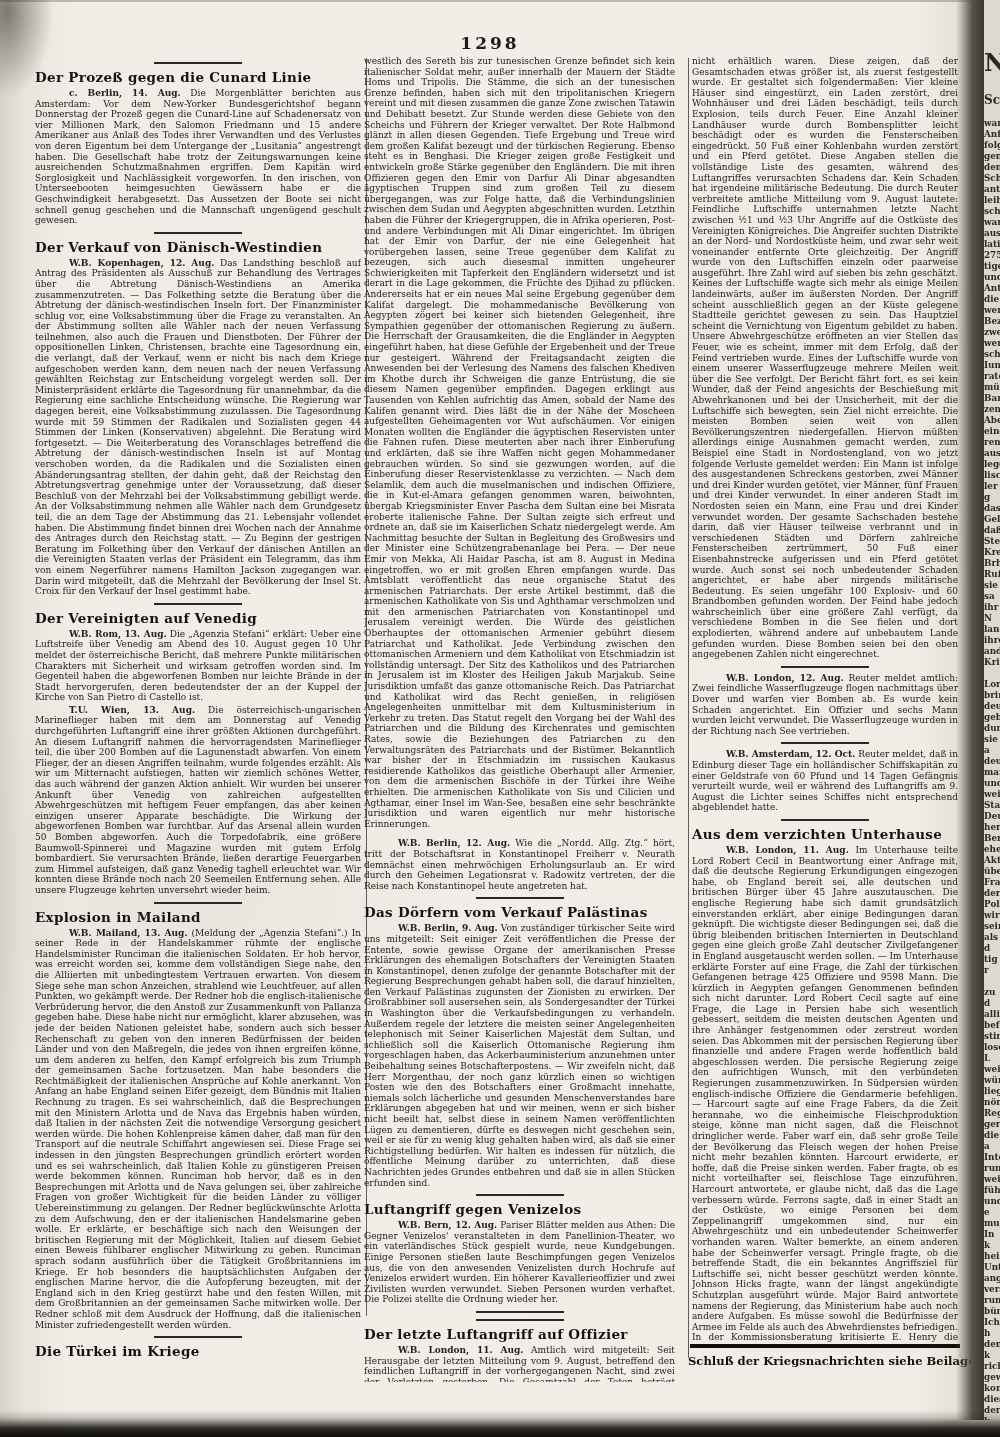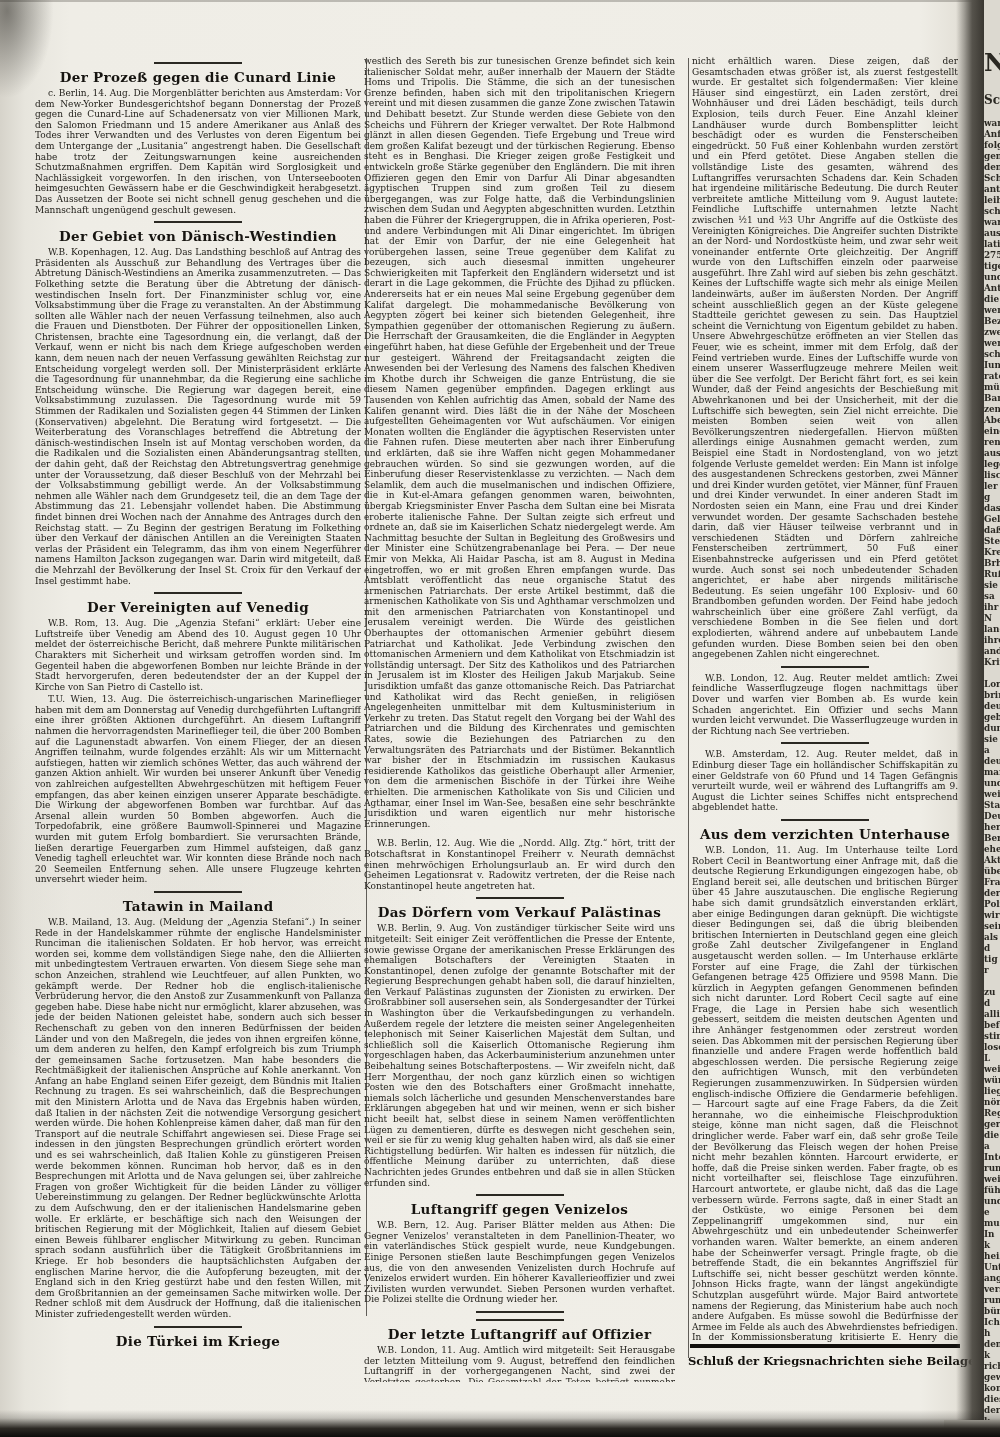--- a/index.html
+++ b/index.html
@@ -26,26 +26,26 @@
   .col {
     position:absolute; top:56px; overflow:hidden; color:#24221d;
     font-size:9px; line-height:10.6px; text-align:justify;
   }
   #col1 { left:35px;  width:326px; height:1326px; }
   #col2 { left:364px; width:311px; height:1326px; }
   #col3 { left:692px; width:266px; height:1286px; }
   .col p { margin:0 0 2px; text-indent:13px; }
   .col p.cont { text-indent:0; }
   .headline {
-    font-weight:bold; font-size:13.5px; line-height:16px; text-align:center;
+    font-weight:bold; font-size:13.5px; line-height:16px; text-align:left;
     text-indent:0; margin:5px 0 3px; letter-spacing:.3px; color:#161410;
   }
   .sep { width:88px; border-top:2px solid #2a2822; margin:6px auto 5px; }
   .gap { height:7px; }
-  b.dl { font-weight:normal; }
+  b.dl { font-weight:bold;margin-left:21px; }
   .vrule { position:absolute; width:1px; background:rgba(40,38,33,.72); }
   #vr1 { left:366px; top:58px; height:1258px; }
   #vr2 { left:688px; top:58px; height:1300px; }
   .footer-rule { position:absolute; left:690px; top:1344px; width:270px; border-top:4px solid #12100d; }
   .footer-line {
     position:absolute; left:688px; top:1354px; width:274px; text-align:center;
     font-weight:bold; font-size:11.6px; white-space:nowrap; color:#14120e;
   }
   .gutter {
     position:absolute; left:956px; top:0; width:28px; height:1437px;
@@ -64,34 +64,35 @@
   }
   .bottom-right-page { position:absolute; left:944px; bottom:0; width:56px; height:17px; background:#d7d4ca; }
 </style>
 </head>
 <body>
 
 <div class="page">
   <div class="top-edge"></div>
   <div class="smudge-topleft"></div>
 
+  <div class="pageno">1298</div>
 
   <div class="col" id="col1">
     <div class="sep"></div>
     <div class="headline">Der Prozeß gegen die Cunard Linie</div>
     <p class="art"><b class="dl">c. Berlin, 14. Aug.</b> <span>Die Morgenblätter berichten aus Amsterdam: Vor dem New-Yorker Bundesgerichtshof begann Donnerstag der Prozeß gegen die Cunard-Line auf Schadenersatz von vier Millionen Mark, den Salomon Friedmann und 15 andere Amerikaner aus Anlaß des Todes ihrer Verwandten und des Verlustes von deren Eigentum bei dem Untergange der „Lusitania“ angestrengt haben. Die Gesellschaft habe trotz der Zeitungswarnungen keine ausreichenden Schutzmaßnahmen ergriffen. Dem Kapitän wird Sorglosigkeit und Nachlässigkeit vorgeworfen. In den irischen, von Unterseebooten heimgesuchten Gewässern habe er die Geschwindigkeit herabgesetzt. Das Aussetzen der Boote sei nicht schnell genug geschehen und die Mannschaft ungenügend geschult gewesen.</span></p>
     <div class="sep"></div>
-    <div class="headline">Der Gebiet von Dänisch-Westindien</div>
+    <div class="headline">Der Verkauf von Dänisch-Westindien</div>
     <p class="art"><b class="dl">W.B. Kopenhagen, 12. Aug.</b> <span>Das Landsthing beschloß auf Antrag des Präsidenten als Ausschuß zur Behandlung des Vertrages über die Abtretung Dänisch-Westindiens an Amerika zusammenzutreten. — Das Folkething setzte die Beratung über die Abtretung der dänisch-westindischen Inseln fort. Der Finanzminister schlug vor, eine Volksabstimmung über die Frage zu veranstalten. An der Abstimmung sollten alle Wähler nach der neuen Verfassung teilnehmen, also auch die Frauen und Dienstboten. Der Führer der oppositionellen Linken, Christensen, brachte eine Tagesordnung ein, die verlangt, daß der Verkauf, wenn er nicht bis nach dem Kriege aufgeschoben werden kann, dem neuen nach der neuen Verfassung gewählten Reichstag zur Entscheidung vorgelegt werden soll. Der Ministerpräsident erklärte die Tagesordnung für unannehmbar, da die Regierung eine sachliche Entscheidung wünsche. Die Regierung war dagegen bereit, eine Volksabstimmung zuzulassen. Die Tagesordnung wurde mit 59 Stimmen der Radikalen und Sozialisten gegen 44 Stimmen der Linken (Konservativen) abgelehnt. Die Beratung wird fortgesetzt. — Die Weiterberatung des Voranschlages betreffend die Abtretung der dänisch-westindischen Inseln ist auf Montag verschoben worden, da die Radikalen und die Sozialisten einen Abänderungsantrag stellten, der dahin geht, daß der Reichstag den Abtretungsvertrag genehmige unter der Voraussetzung, daß dieser Beschluß von der Mehrzahl bei der Volksabstimmung gebilligt werde. An der Volksabstimmung nehmen alle Wähler nach dem Grundgesetz teil, die an dem Tage der Abstimmung das 21. Lebensjahr vollendet haben. Die Abstimmung findet binnen drei Wochen nach der Annahme des Antrages durch den Reichstag statt. — Zu Beginn der gestrigen Beratung im Folkething über den Verkauf der dänischen Antillen an die Vereinigten Staaten verlas der Präsident ein Telegramm, das ihm von einem Negerführer namens Hamilton Jackson zugegangen war. Darin wird mitgeteilt, daß die Mehrzahl der Bevölkerung der Insel St. Croix für den Verkauf der Insel gestimmt habe.</span></p>
     <div class="sep"></div>
     <div class="headline">Der Vereinigten auf Venedig</div>
     <p class="art"><b class="dl">W.B. Rom, 13. Aug.</b> <span>Die „Agenzia Stefani“ erklärt: Ueber eine Luftstreife über Venedig am Abend des 10. August gegen 10 Uhr meldet der österreichische Bericht, daß mehrere Punkte militärischen Charakters mit Sicherheit und wirksam getroffen worden sind. Im Gegenteil haben die abgeworfenen Bomben nur leichte Brände in der Stadt hervorgerufen, deren bedeutendster der an der Kuppel der Kirche von San Pietro di Castello ist.</span></p>
     <p class="art"><b class="dl">T.U. Wien, 13. Aug.</b> <span>Die österreichisch-ungarischen Marineflieger haben mit dem am Donnerstag auf Venedig durchgeführten Luftangriff eine ihrer größten Aktionen durchgeführt. An diesem Luftangriff nahmen die hervorragendsten Marineflieger teil, die über 200 Bomben auf die Lagunenstadt abwarfen. Von einem Flieger, der an diesen Angriffen teilnahm, wurde folgendes erzählt: Als wir um Mitternacht aufstiegen, hatten wir ziemlich schönes Wetter, das auch während der ganzen Aktion anhielt. Wir wurden bei unserer Ankunft über Venedig von zahlreichen aufgestellten Abwehrgeschützen mit heftigem Feuer empfangen, das aber keinen einzigen unserer Apparate beschädigte. Die Wirkung der abgeworfenen Bomben war furchtbar. Auf das Arsenal allein wurden 50 Bomben abgeworfen. Auch die Torpedofabrik, eine größere Baumwoll-Spinnerei und Magazine wurden mit gutem Erfolg bombardiert. Sie verursachten Brände, ließen derartige Feuergarben zum Himmel aufsteigen, daß ganz Venedig taghell erleuchtet war. Wir konnten diese Brände noch nach 20 Seemeilen Entfernung sehen. Alle unsere Flugzeuge kehrten unversehrt wieder heim.</span></p>
     <div class="sep"></div>
-    <div class="headline">Tatawin in Mailand</div>
+    <div class="headline">Explosion in Mailand</div>
     <p class="art"><b class="dl">W.B. Mailand, 13. Aug.</b> <span>(Meldung der „Agenzia Stefani“.) In seiner Rede in der Handelskammer rühmte der englische Handelsminister Runciman die italienischen Soldaten. Er hob hervor, was erreicht worden sei, komme dem vollständigen Siege nahe, den die Alliierten mit unbedingtestem Vertrauen erwarten. Von diesem Siege sehe man schon Anzeichen, strahlend wie Leuchtfeuer, auf allen Punkten, wo gekämpft werde. Der Redner hob die englisch-italienische Verbrüderung hervor, die den Anstoß zur Zusammenkunft von Pallanza gegeben habe. Diese habe nicht nur ermöglicht, klarer abzusehen, was jede der beiden Nationen geleistet habe, sondern auch sich besser Rechenschaft zu geben von den inneren Bedürfnissen der beiden Länder und von den Maßregeln, die jedes von ihnen ergreifen könne, um dem anderen zu helfen, den Kampf erfolgreich bis zum Triumph der gemeinsamen Sache fortzusetzen. Man habe besonders die Rechtmäßigkeit der italienischen Ansprüche auf Kohle anerkannt. Von Anfang an habe England seinen Eifer gezeigt, dem Bündnis mit Italien Rechnung zu tragen. Es sei wahrscheinlich, daß die Besprechungen mit den Ministern Arlotta und de Nava das Ergebnis haben würden, daß Italien in der nächsten Zeit die notwendige Versorgung gesichert werden würde. Die hohen Kohlenpreise kämen daher, daß man für den Transport auf die neutrale Schiffahrt angewiesen sei. Diese Frage sei indessen in den jüngsten Besprechungen gründlich erörtert worden und es sei wahrscheinlich, daß Italien Kohle zu günstigeren Preisen werde bekommen können. Runciman hob hervor, daß es in den Besprechungen mit Arlotta und de Nava gelungen sei, über zahlreiche Fragen von großer Wichtigkeit für die beiden Länder zu völliger Uebereinstimmung zu gelangen. Der Redner beglückwünschte Arlotta zu dem Aufschwung, den er der italienischen Handelsmarine geben wolle. Er erklärte, er beschäftige sich nach den Weisungen der britischen Regierung mit der Möglichkeit, Italien auf diesem Gebiet einen Beweis fühlbarer englischer Mitwirkung zu geben. Runciman sprach sodann ausführlich über die Tätigkeit Großbritanniens im Kriege. Er hob besonders die hauptsächlichsten Aufgaben der englischen Marine hervor, die die Aufopferung bezeugten, mit der England sich in den Krieg gestürzt habe und den festen Willen, mit dem Großbritannien an der gemeinsamen Sache mitwirken wolle. Der Redner schloß mit dem Ausdruck der Hoffnung, daß die italienischen Minister zufriedengestellt werden würden.</span></p>
     <div class="sep"></div>
     <div class="headline">Die Türkei im Kriege</div>
 
   </div>
 
   <div class="col" id="col2">
     <p class="cont">westlich des Sereth bis zur tunesischen Grenze befindet sich kein italienischer Soldat mehr, außer innerhalb der Mauern der Städte Homs und Tripolis. Die Stämme, die sich an der tunesischen Grenze befinden, haben sich mit den tripolitanischen Kriegern vereint und mit diesen zusammen die ganze Zone zwischen Tatawin und Dehibatt besetzt. Zur Stunde werden diese Gebiete von den Scheichs und Führern der Krieger verwaltet. Der Rote Halbmond glänzt in allen diesen Gegenden. Tiefe Ergebung und Treue wird dem großen Kalifat bezeugt und der türkischen Regierung. Ebenso steht es in Benghasi. Die Krieger zeigen große Festigkeit und entwickeln große Stärke gegenüber den Engländern. Die mit ihren Offizieren gegen den Emir von Darfur Ali Dinar abgesandten ägyptischen Truppen sind zum großen Teil zu diesem übergegangen, was zur Folge hatte, daß die Verbindungslinien zwischen dem Sudan und Aegypten abgeschnitten wurden. Letzthin haben die Führer der Kriegergruppen, die in Afrika operieren, Post- und andere Verbindungen mit Ali Dinar eingerichtet. Im übrigen hat der Emir von Darfur, der nie eine Gelegenheit hat vorübergehen lassen, seine Treue gegenüber dem Kalifat zu bezeugen, sich auch diesesmal inmitten ungeheurer Schwierigkeiten mit Tapferkeit den Engländern widersetzt und ist derart in die Lage gekommen, die Früchte des Djihad zu pflücken. Andererseits hat er ein neues Mal seine Ergebung gegenüber dem Kalifat dargelegt. Die mohammedanische Bevölkerung von Aegypten zögert bei keiner sich bietenden Gelegenheit, ihre Sympathien gegenüber der ottomanischen Regierung zu äußern. Die Herrschaft der Grausamkeiten, die die Engländer in Aegypten eingeführt haben, hat diese Gefühle der Ergebenheit und der Treue nur gesteigert. Während der Freitagsandacht zeigten die Anwesenden bei der Verlesung des Namens des falschen Khediven im Khotbe durch ihr Schweigen die ganze Entrüstung, die sie diesem Namen gegenüber empfinden. Dagegen erklingt aus Tausenden von Kehlen aufrichtig das Amen, sobald der Name des Kalifen genannt wird. Dies läßt die in der Nähe der Moscheen aufgestellten Geheimagenten vor Wut aufschäumen. Vor einigen Monaten wollten die Engländer die ägyptischen Reservisten unter die Fahnen rufen. Diese meuterten aber nach ihrer Einberufung und erklärten, daß sie ihre Waffen nicht gegen Mohammedaner gebrauchen würden. So sind sie gezwungen worden, auf die Einberufung dieser Reservistenklasse zu verzichten. — Nach dem Selamlik, dem auch die muselmanischen und indischen Offiziere, die in Kut-el-Amara gefangen genommen waren, beiwohnten, übergab Kriegsminister Enver Pascha dem Sultan eine bei Misrata eroberte italienische Fahne. Der Sultan zeigte sich erfreut und ordnete an, daß sie im Kaiserlichen Schatz niedergelegt werde. Am Nachmittag besuchte der Sultan in Begleitung des Großwesirs und der Minister eine Schützengrabenanlage bei Pera. — Der neue Emir von Mekka, Ali Haidar Pascha, ist am 8. August in Medina eingetroffen, wo er mit großen Ehren empfangen wurde. Das Amtsblatt veröffentlicht das neue organische Statut des armenischen Patriarchats. Der erste Artikel bestimmt, daß die armenischen Katholikate von Sis und Aghthamar verschmolzen und mit den armenischen Patriarchaten von Konstantinopel und Jerusalem vereinigt werden. Die Würde des geistlichen Oberhauptes der ottomanischen Armenier gebührt diesem Patriarchat und Katholikat. Jede Verbindung zwischen den ottomanischen Armeniern und dem Katholikat von Etschmiadzin ist vollständig untersagt. Der Sitz des Katholikos und des Patriarchen in Jerusalem ist im Kloster des Heiligen Jakub Marjakub. Seine Jurisdiktion umfaßt das ganze ottomanische Reich. Das Patriarchat und Katholikat wird das Recht genießen, in religiösen Angelegenheiten unmittelbar mit dem Kultusministerium in Verkehr zu treten. Das Statut regelt den Vorgang bei der Wahl des Patriarchen und die Bildung des Kirchenrates und gemischten Rates, sowie die Beziehungen des Patriarchen zu den Verwaltungsräten des Patriarchats und der Bistümer. Bekanntlich war bisher der in Etschmiadzin im russischen Kaukasus residierende Katholikos das geistliche Oberhaupt aller Armenier, von dem die armenischen Bischöfe in der Türkei ihre Weihe erhielten. Die armenischen Katholikate von Sis und Cilicien und Agthamar, einer Insel im Wan-See, besaßen eine sehr beschränkte Jurisdiktion und waren eigentlich nur mehr historische Erinnerungen.</p>
     <div class="gap"></div>
     <p class="art"><b class="dl">W.B. Berlin, 12. Aug.</b> <span>Wie die „Nordd. Allg. Ztg.“ hört, tritt der Botschaftsrat in Konstantinopel Freiherr v. Neurath demnächst einen mehrwöchigen Erholungsurlaub an. Er wird durch den Geheimen Legationsrat v. Radowitz vertreten, der die Reise nach Konstantinopel heute angetreten hat.</span></p>
@@ -105,21 +106,21 @@
     <div class="sep"></div>
     <div class="headline">Der letzte Luftangriff auf Offizier</div>
     <p class="art"><b class="dl">W.B. London, 11. Aug.</b> <span>Amtlich wird mitgeteilt: Seit Herausgabe der letzten Mitteilung vom 9. August, betreffend den feindlichen Luftangriff in der vorhergegangenen Nacht, sind zwei der Verletzten gestorben. Die Gesamtzahl der Toten beträgt nunmehr acht. Inzwischen wurden sorgfältige Untersuchungen in den Gebieten angestellt, aus denen genaue Berichte am 9. August</span></p>
   </div>
 
   <div class="col" id="col3">
     <p class="cont">nicht erhältlich waren. Diese zeigen, daß der Gesamtschaden etwas größer ist, als zuerst festgestellt wurde. Er gestaltet sich folgendermaßen: Vier kleine Häuser sind eingestürzt, ein Laden zerstört, drei Wohnhäuser und drei Läden beschädigt, teils durch Explosion, teils durch Feuer. Eine Anzahl kleiner Landhäuser wurde durch Bombensplitter leicht beschädigt oder es wurden die Fensterscheiben eingedrückt. 50 Fuß einer Kohlenbahn wurden zerstört und ein Pferd getötet. Diese Angaben stellen die vollständige Liste des gesamten, während des Luftangriffes verursachten Schadens dar. Kein Schaden hat irgendeine militärische Bedeutung. Die durch Reuter verbreitete amtliche Mitteilung vom 9. August lautete: Feindliche Luftschiffe unternahmen letzte Nacht zwischen ½1 und ½3 Uhr Angriffe auf die Ostküste des Vereinigten Königreiches. Die Angreifer suchten Distrikte an der Nord- und Nordostküste heim, und zwar sehr weit voneinander entfernte Orte gleichzeitig. Der Angriff wurde von den Luftschiffen einzeln oder paarweise ausgeführt. Ihre Zahl wird auf sieben bis zehn geschätzt. Keines der Luftschiffe wagte sich mehr als einige Meilen landeinwärts, außer im äußersten Norden. Der Angriff scheint ausschließlich gegen an der Küste gelegene Stadtteile gerichtet gewesen zu sein. Das Hauptziel scheint die Vernichtung von Eigentum gebildet zu haben. Unsere Abwehrgeschütze eröffneten an vier Stellen das Feuer, wie es scheint, immer mit dem Erfolg, daß der Feind vertrieben wurde. Eines der Luftschiffe wurde von einem unserer Wasserflugzeuge mehrere Meilen weit über die See verfolgt. Der Bericht fährt fort, es sei kein Wunder, daß der Feind angesichts der Beschießung mit Abwehrkanonen und bei der Unsicherheit, mit der die Luftschiffe sich bewegten, sein Ziel nicht erreichte. Die meisten Bomben seien weit von allen Bevölkerungszentren niedergefallen. Hiervon müßten allerdings einige Ausnahmen gemacht werden, zum Beispiel eine Stadt in Nordostengland, von wo jetzt folgende Verluste gemeldet werden: Ein Mann ist infolge des ausgestandenen Schreckens gestorben, zwei Männer und drei Kinder wurden getötet, vier Männer, fünf Frauen und drei Kinder verwundet. In einer anderen Stadt im Nordosten seien ein Mann, eine Frau und drei Kinder verwundet worden. Der gesamte Sachschaden bestehe darin, daß vier Häuser teilweise verbrannt und in verschiedenen Städten und Dörfern zahlreiche Fensterscheiben zertrümmert, 50 Fuß einer Eisenbahnstrecke aufgerissen und ein Pferd getötet wurde. Auch sonst sei noch unbedeutender Schaden angerichtet, er habe aber nirgends militärische Bedeutung. Es seien ungefähr 100 Explosiv- und 60 Brandbomben gefunden worden. Der Feind habe jedoch wahrscheinlich über eine größere Zahl verfügt, da verschiedene Bomben in die See fielen und dort explodierten, während andere auf unbebautem Lande gefunden wurden. Diese Bomben seien bei den oben angegebenen Zahlen nicht eingerechnet.</p>
     <div class="sep"></div>
     <p class="art"><b class="dl">W.B. London, 12. Aug.</b> <span>Reuter meldet amtlich: Zwei feindliche Wasserflugzeuge flogen nachmittags über Dover und warfen vier Bomben ab. Es wurde kein Schaden angerichtet. Ein Offizier und sechs Mann wurden leicht verwundet. Die Wasserflugzeuge wurden in der Richtung nach See vertrieben.</span></p>
     <div class="sep"></div>
-    <p class="art"><b class="dl">W.B. Amsterdam, 12. Aug.</b> <span>Reuter meldet, daß in Edinburg dieser Tage ein holländischer Schiffskapitän zu einer Geldstrafe von 60 Pfund und 14 Tagen Gefängnis verurteilt wurde, weil er während des Luftangriffs am 9. August die Lichter seines Schiffes nicht entsprechend abgeblendet hatte.</span></p>
+    <p class="art"><b class="dl">W.B. Amsterdam, 12. Oct.</b> <span>Reuter meldet, daß in Edinburg dieser Tage ein holländischer Schiffskapitän zu einer Geldstrafe von 60 Pfund und 14 Tagen Gefängnis verurteilt wurde, weil er während des Luftangriffs am 9. August die Lichter seines Schiffes nicht entsprechend abgeblendet hatte.</span></p>
     <div class="sep"></div>
     <div class="headline">Aus dem verzichten Unterhause</div>
     <p class="art"><b class="dl">W.B. London, 11. Aug.</b> <span>Im Unterhause teilte Lord Robert Cecil in Beantwortung einer Anfrage mit, daß die deutsche Regierung Erkundigungen eingezogen habe, ob England bereit sei, alle deutschen und britischen Bürger über 45 Jahre auszutauschen. Die englische Regierung habe sich damit grundsätzlich einverstanden erklärt, aber einige Bedingungen daran geknüpft. Die wichtigste dieser Bedingungen sei, daß die übrig bleibenden britischen Internierten in Deutschland gegen eine gleich große Zahl deutscher Zivilgefangener in England ausgetauscht werden sollen. — Im Unterhause erklärte Forster auf eine Frage, die Zahl der türkischen Gefangenen betrage 425 Offiziere und 9598 Mann. Die kürzlich in Aegypten gefangen Genommenen befinden sich nicht darunter. Lord Robert Cecil sagte auf eine Frage, die Lage in Persien habe sich wesentlich gebessert, seitdem die meisten deutschen Agenten und ihre Anhänger festgenommen oder zerstreut worden seien. Das Abkommen mit der persischen Regierung über finanzielle und andere Fragen werde hoffentlich bald abgeschlossen werden. Die persische Regierung zeige den aufrichtigen Wunsch, mit den verbündeten Regierungen zusammenzuwirken. In Südpersien würden englisch-indische Offiziere die Gendarmerie befehligen. — Harcourt sagte auf eine Frage Fabers, da die Zeit herannahe, wo die einheimische Fleischproduktion steige, könne man nicht sagen, daß die Fleischnot dringlicher werde. Faber warf ein, daß sehr große Teile der Bevölkerung das Fleisch wegen der hohen Preise nicht mehr bezahlen könnten. Harcourt erwiderte, er hoffe, daß die Preise sinken werden. Faber fragte, ob es nicht vorteilhafter sei, fleischlose Tage einzuführen. Harcourt antwortete, er glaube nicht, daß das die Lage verbessern würde. Ferrons sagte, daß in einer Stadt an der Ostküste, wo einige Personen bei dem Zeppelinangriff umgekommen sind, nur ein Abwehrgeschütz und ein unbedeutender Scheinwerfer vorhanden waren. Walter bemerkte, an einem anderen habe der Scheinwerfer versagt. Pringle fragte, ob die betreffende Stadt, die ein bekanntes Angriffsziel für Luftschiffe sei, nicht besser geschützt werden könnte. Johnson Hicks fragte, wann der längst angekündigte Schutzplan ausgeführt würde. Major Baird antwortete namens der Regierung, das Ministerium habe auch noch andere Aufgaben. Es müsse sowohl die Bedürfnisse der Armee im Felde als auch des Abwehrdienstes befriedigen. In der Kommissionsberatung kritisierte E. Henry die Finanzgebarung des Schatzamtes. Der Schatzkanzler habe in der letzten Zeit kurzfristige Anweisungen, namentlich Schatzwechsel, ausgegeben, anstatt eine Anleihe aufzunehmen. Der Betrag der ausstehenden Schatzwechsel belaufe sich jetzt auf 850 Millionen Pfund Sterling, wofür sechs Prozent Zinsen gezahlt würden. Diese Gebarung schade dem finanziellen Prestige Englands. Der Grund, weshalb der Schatzkanzler keine neue Anleihe aufnehme, sei offenbar, daß er bei der Anleihe 1915 versprach, daß, wenn eine künftige Anleihe zu günstigeren Bedingungen stattfände, die Inhaber der alten Anleihe dieselben Vorteile genießen sollten. Der Schatzkanzler sei zu optimistisch gewesen, indem er an ein baldiges Ende des Krieges glaubte und in diesem Falle annahm, eine Anleihe zu vorteilhafteren Bedingungen ausgeben zu können. Das sei ein Irrtum, denn nach dem Kriege würde bei dem Publikum das Geldinteresse die patriotischen Empfindungen bei Geldanlagen überwiegen. Die neue Anleihe würde daher eine Zwangsanleihe sein müssen. Der Redner hielt die Erhöhung der Bankrate auf sechs Prozent für einen Fehler und sprach die Erwartung aus, daß der Schatzkanzler, der für die Dauer des Krieges weiter Geld borgen müsse, die Praxis der kurzfristigen Schatzanweisungen aufgeben würde. Frederic Banbury schloß sich der Kritik des Vorredners an, hielt jedoch die Erhöhung des Bankdiskonts für richtig. In der City halte man die schwebende Schuld von 850 Millionen Pfund für eine große Gefahr. Man dürfe die Ausgabe einer festen Anleihe nicht zu lange hinausschieben. Der Redner hielt es für unwahrscheinlich, daß nach dem Kriege mehr oder billigeres Geld verfügbar sein werde. Faber sagte: Wir stehen vor der schrecklichsten Katastrophe der Weltgeschichte. Niemand hat geahnt, daß solche ungeheure Finanzfragen der Lösung bedürfen würden. Fünf Millionen Kriegskosten täglich — Gott allein weiß es,</span></p>
   </div>
 
   <div class="vrule" id="vr1"></div>
   <div class="vrule" id="vr2"></div>
 
   <div class="footer-rule"></div>
   <div class="footer-line">Schluß der Kriegsnachrichten siehe Beilage</div>

